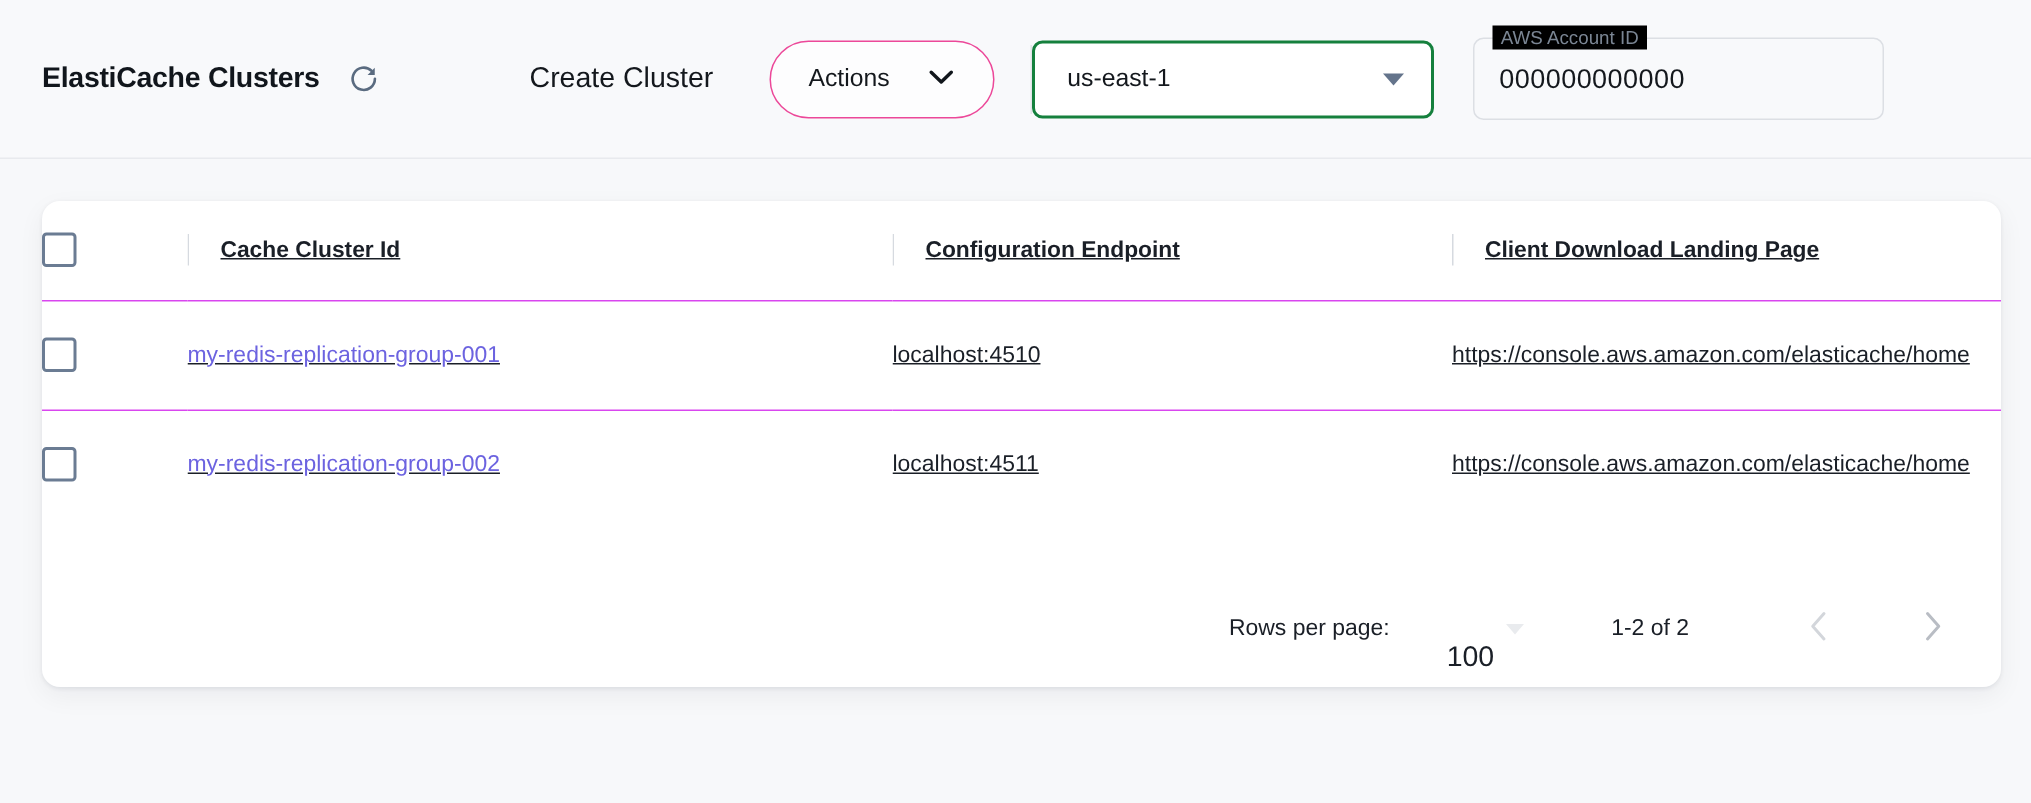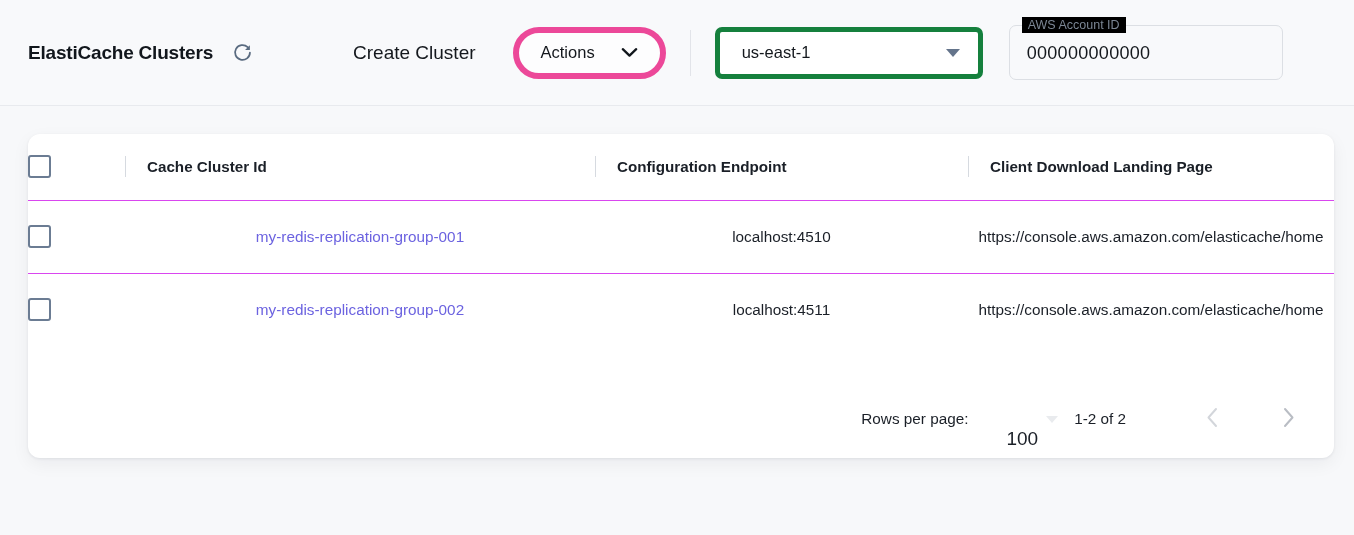--- a/index.html
+++ b/index.html
@@ -54,46 +54,45 @@
   .actions-btn {
     margin-left: 33px;
     height: 52px;
     min-width: 150px;
     padding: 0 22px;
     display: flex;
     align-items: center;
     justify-content: center;
     gap: 26px;
     background: #fdfdfe;
-    border: 6px solid #ec4899;
+    border: 1px solid #ec4899;
     border-radius: 26px;
     font-size: 16.5px;
     color: #14181d;
     cursor: pointer;
     font-family: inherit;
     white-space: nowrap;
   }
 
   .vdivider {
     width: 1px;
     height: 46px;
     background: #e2e4e9;
     margin-left: 24px;
   }
 
   .region-select {
-    margin-left: 24px;
     width: 268px;
     height: 52px;
     padding: 0 18px 0 22px;
     display: flex;
     align-items: center;
     justify-content: space-between;
     background: #ffffff;
-    border: 5px solid #15803d;
+    border: 2px solid #15803d;
     border-radius: 7px;
     font-size: 16.5px;
     color: #14181d;
     cursor: pointer;
     white-space: nowrap;
   }
   .tri-down {
     width: 0; height: 0;
     border-left: 7px solid transparent;
     border-right: 7px solid transparent;
@@ -148,25 +147,26 @@
     box-shadow: 0 1px 3px rgba(16,24,40,0.07), 0 6px 18px rgba(16,24,40,0.055);
     overflow: hidden;
   }
 
   table.grid {
     width: 100%;
     border-collapse: collapse;
     table-layout: fixed;
   }
   table.grid th, table.grid td {
-    text-align: center;
+    text-align: left;
     vertical-align: middle;
     padding: 0;
     overflow: hidden;
     white-space: nowrap;
+    text-decoration: underline;
   }
 
   col.c-check { width: 97px; }
   col.c-name  { width: 470px; }
   col.c-endp  { width: 373px; }
   col.c-land  { width: 366px; }
 
   thead th {
     height: 66px;
     font-size: 15.2px;
@@ -231,20 +231,21 @@
     cursor: pointer;
   }
   .rpp-value { font-size: 19px; color: #1a1f27; margin-top: 40px; }
   .rpp-caret {
     width: 0; height: 0;
     border-left: 6px solid transparent;
     border-right: 6px solid transparent;
     border-top: 7px solid #e9ebee;
   }
   .range-label {
+    margin-left: 42px;
     font-size: 15.3px;
     color: #1a1f27;
     white-space: nowrap;
   }
   .pg-btn {
     width: 44px; height: 44px;
     margin-left: 16px;
     display: flex; align-items: center; justify-content: center;
     background: transparent; border: none; padding: 0;
     cursor: default;

